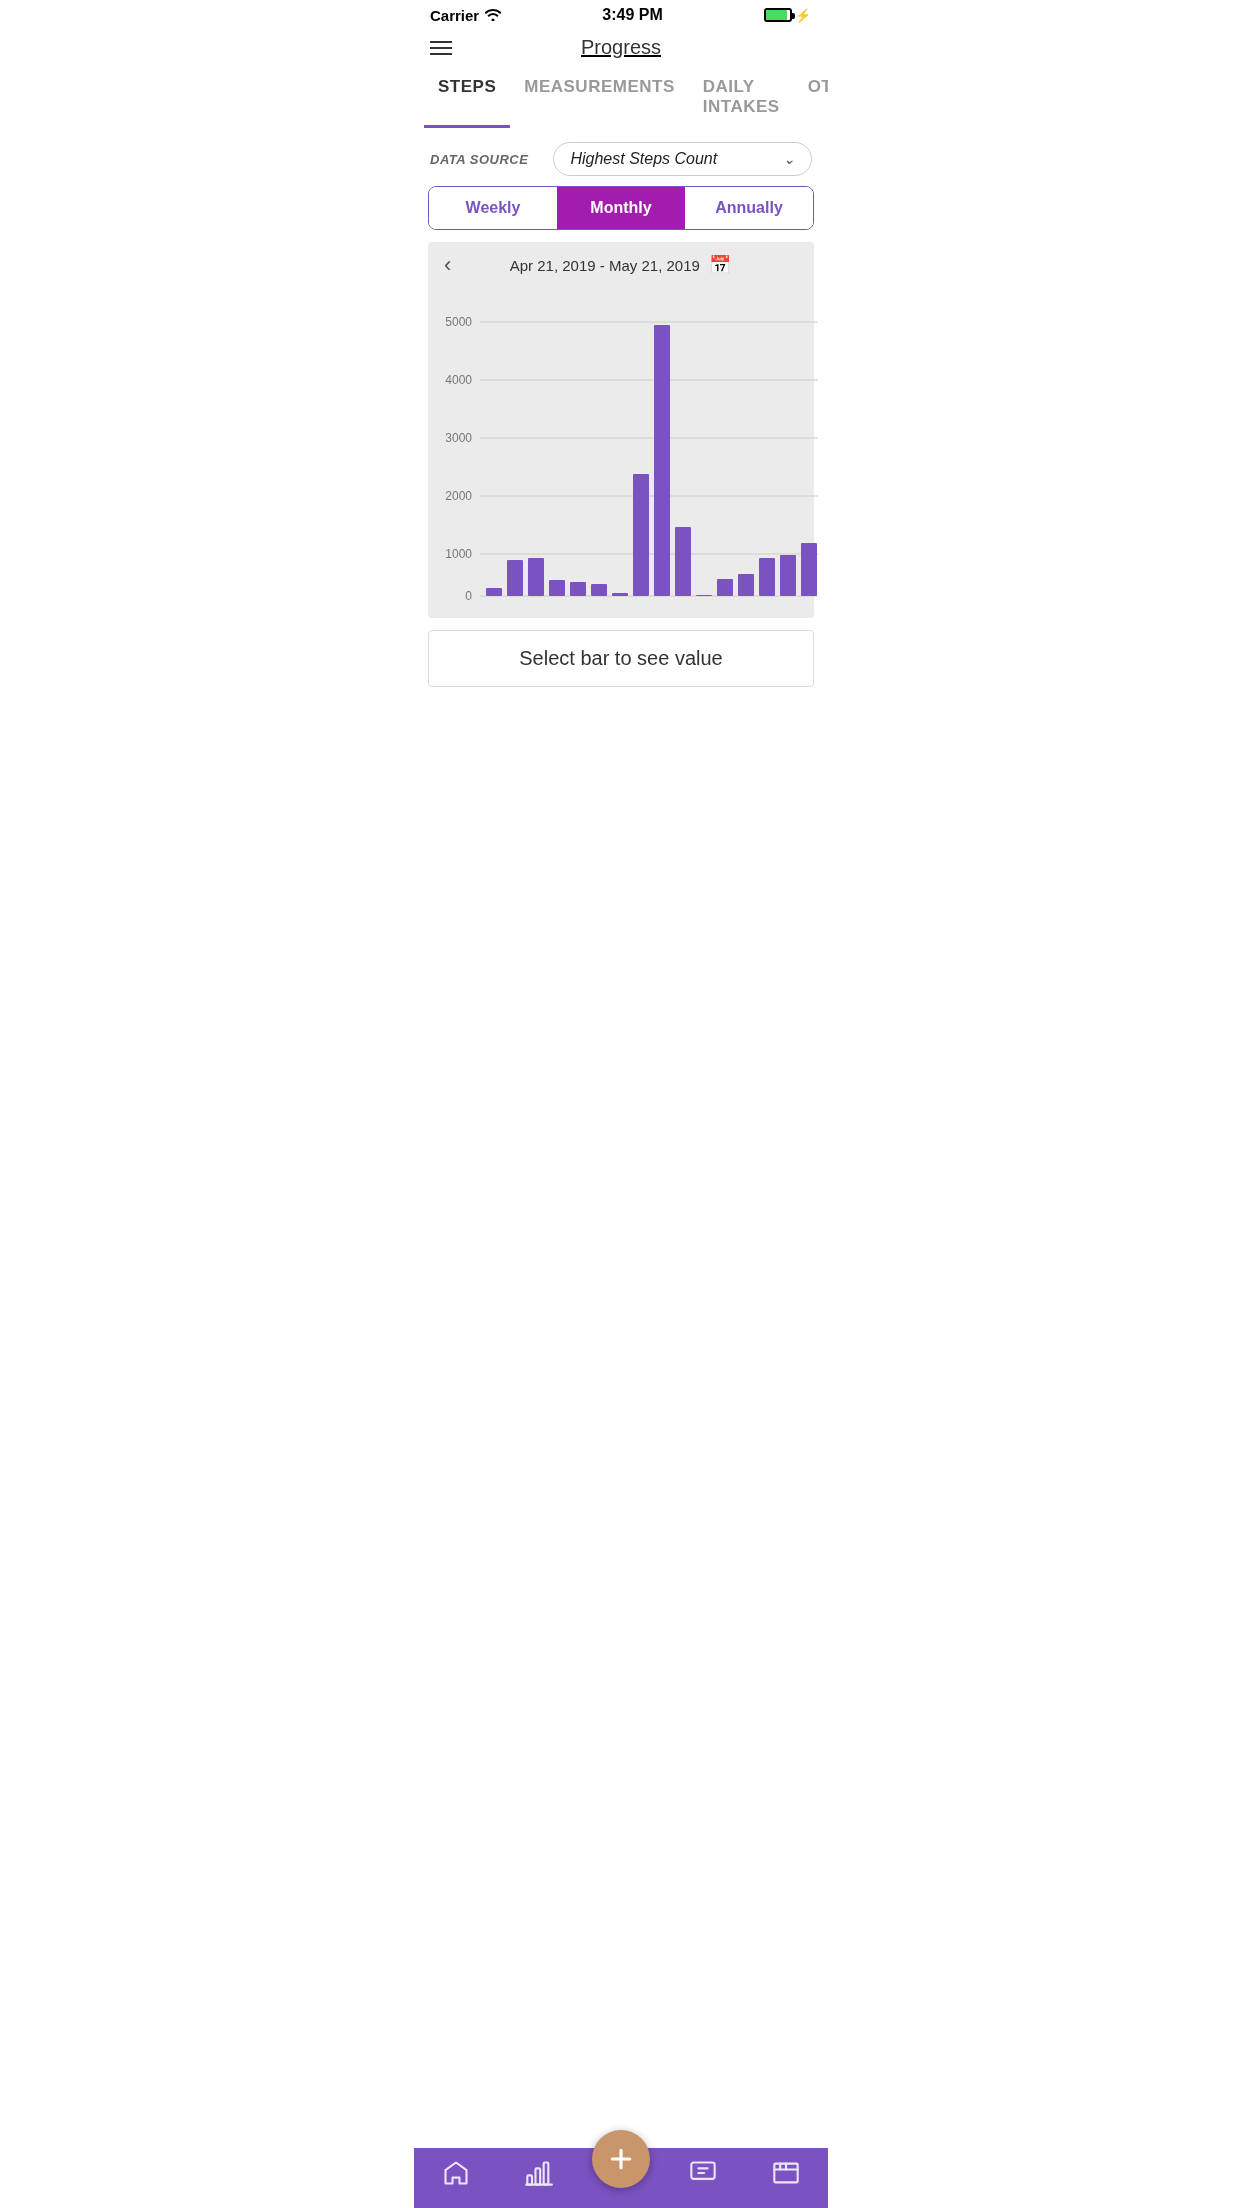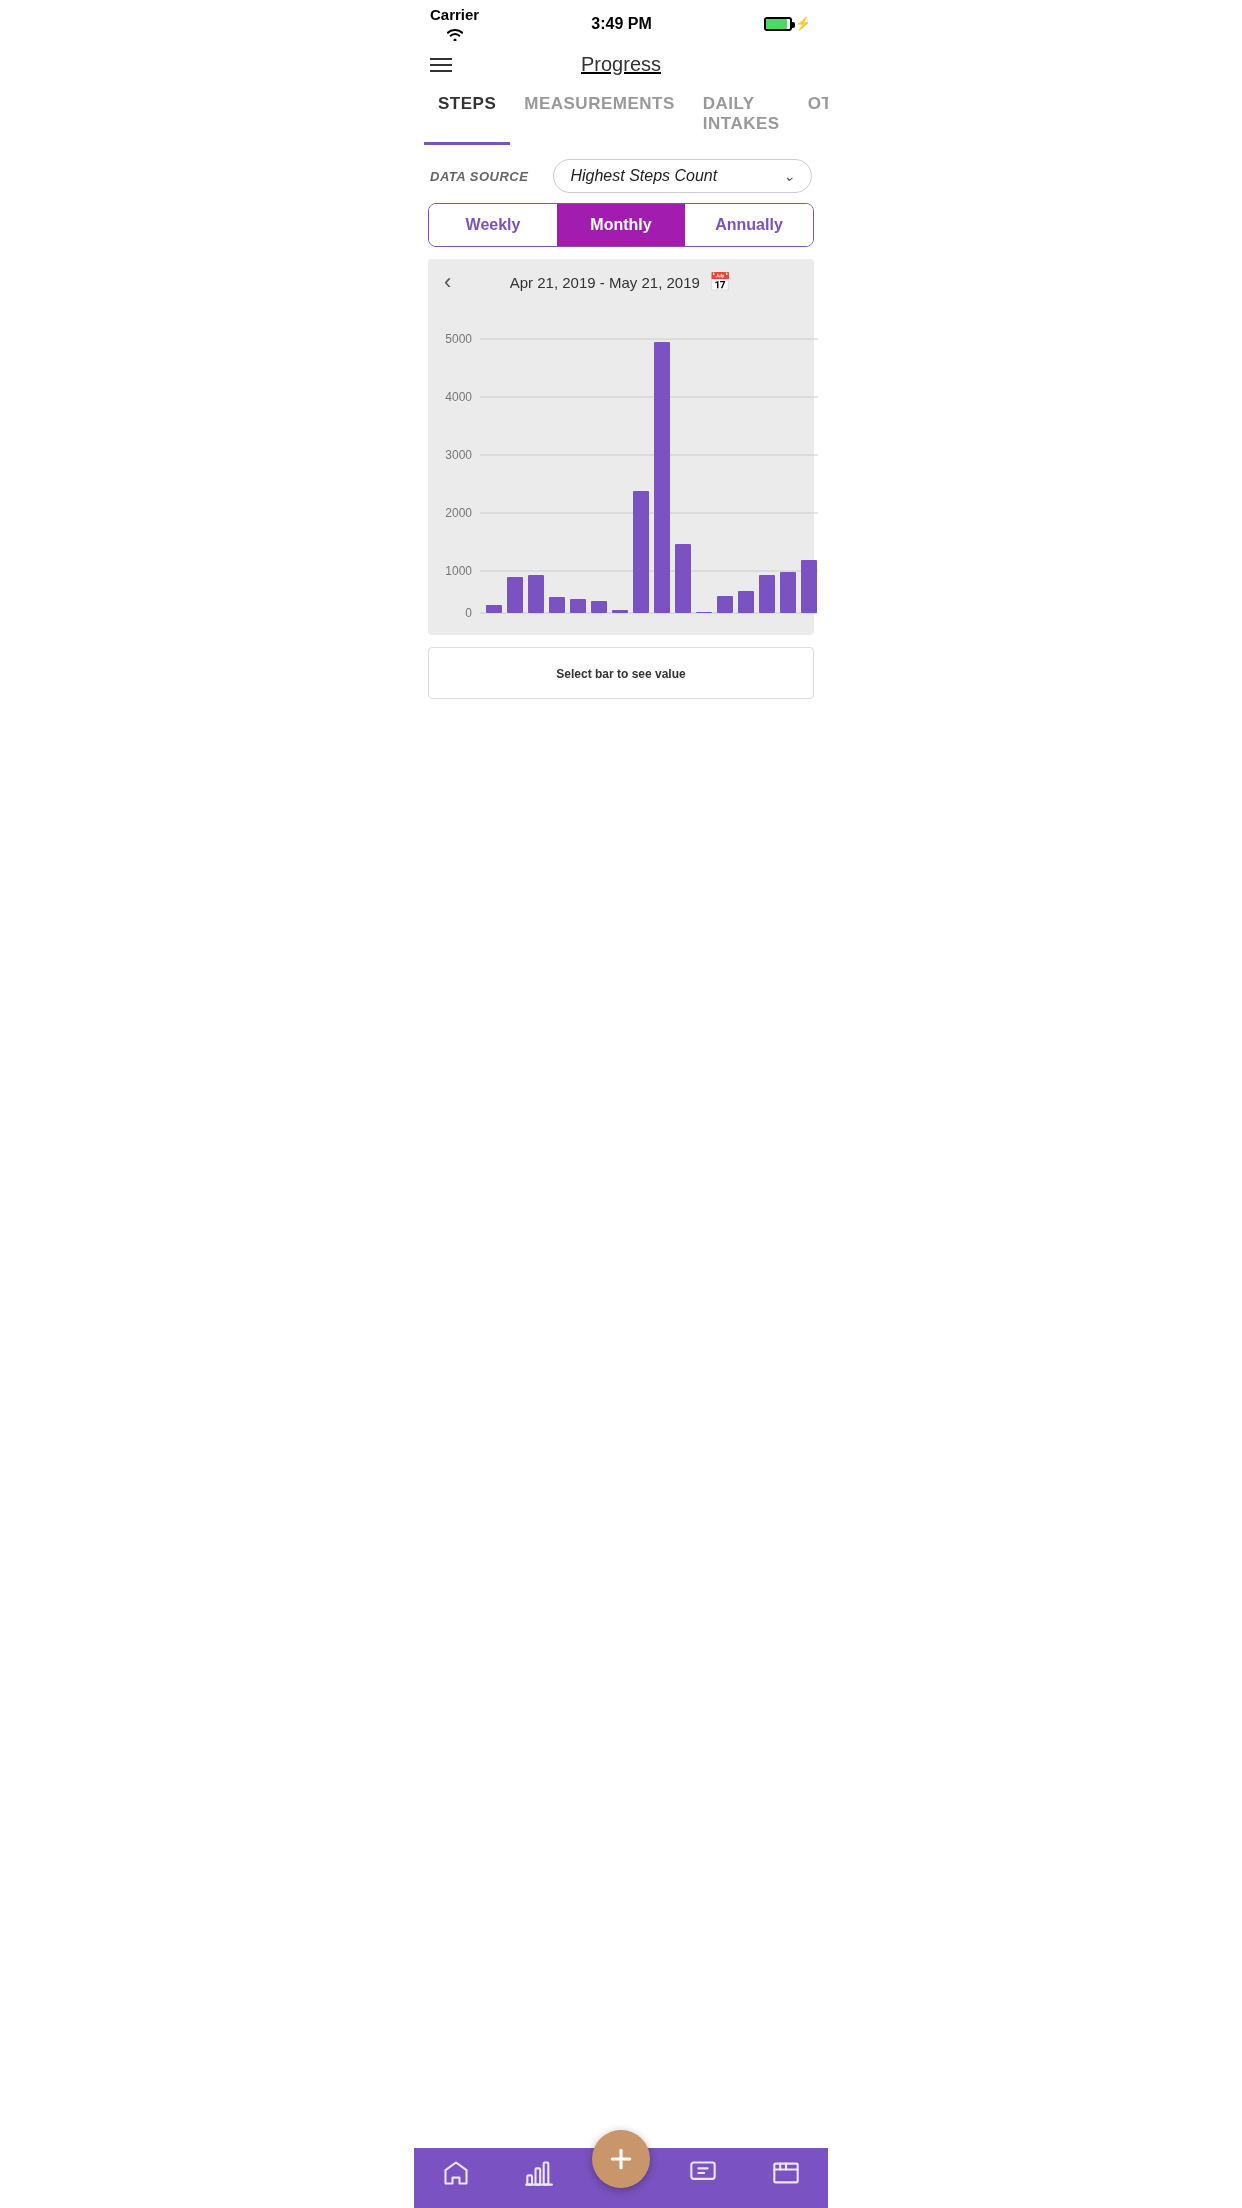--- a/index.html
+++ b/index.html
@@ -17,21 +17,21 @@
     
     .status-bar {
       display: flex;
       justify-content: space-between;
       align-items: center;
       padding: 6px 16px 4px;
       font-size: 15px;
       font-weight: 600;
       color: #000;
     }
-    .status-left { display: flex; align-items: center; gap: 6px; flex-direction: column; }
+    .status-left { display: flex; align-items: center; gap: 6px; }
     .status-time { font-size: 16px; font-weight: 600; }
     .status-right { display: flex; align-items: center; gap: 4px; }
     .battery-icon {
       width: 28px; height: 14px; border: 2px solid #000; border-radius: 3px; position: relative; display: inline-block;
     }
     .battery-icon::after {
       content: ''; position: absolute; right: -5px; top: 3px; width: 3px; height: 6px; background: #000; border-radius: 0 2px 2px 0;
     }
     .battery-fill {
       background: #4cd964; height: 100%; width: 90%; border-radius: 1px;
@@ -159,21 +159,21 @@
     }
 
     
     .select-bar-box {
       margin: 10px 14px;
       border: 1.5px solid #ddd;
       border-radius: 4px;
       padding: 16px;
       text-align: center;
     }
-    .select-bar-text { font-size: 12px; color: #333; font-weight: 700; }
+    .select-bar-text { font-size: 20px; color: #333; font-weight: 400; }
 
     
     .bottom-nav {
       position: fixed;
       bottom: 0;
       left: 50%;
       transform: translateX(-50%);
       width: 414px;
       background: #7B52C1;
       display: flex;

